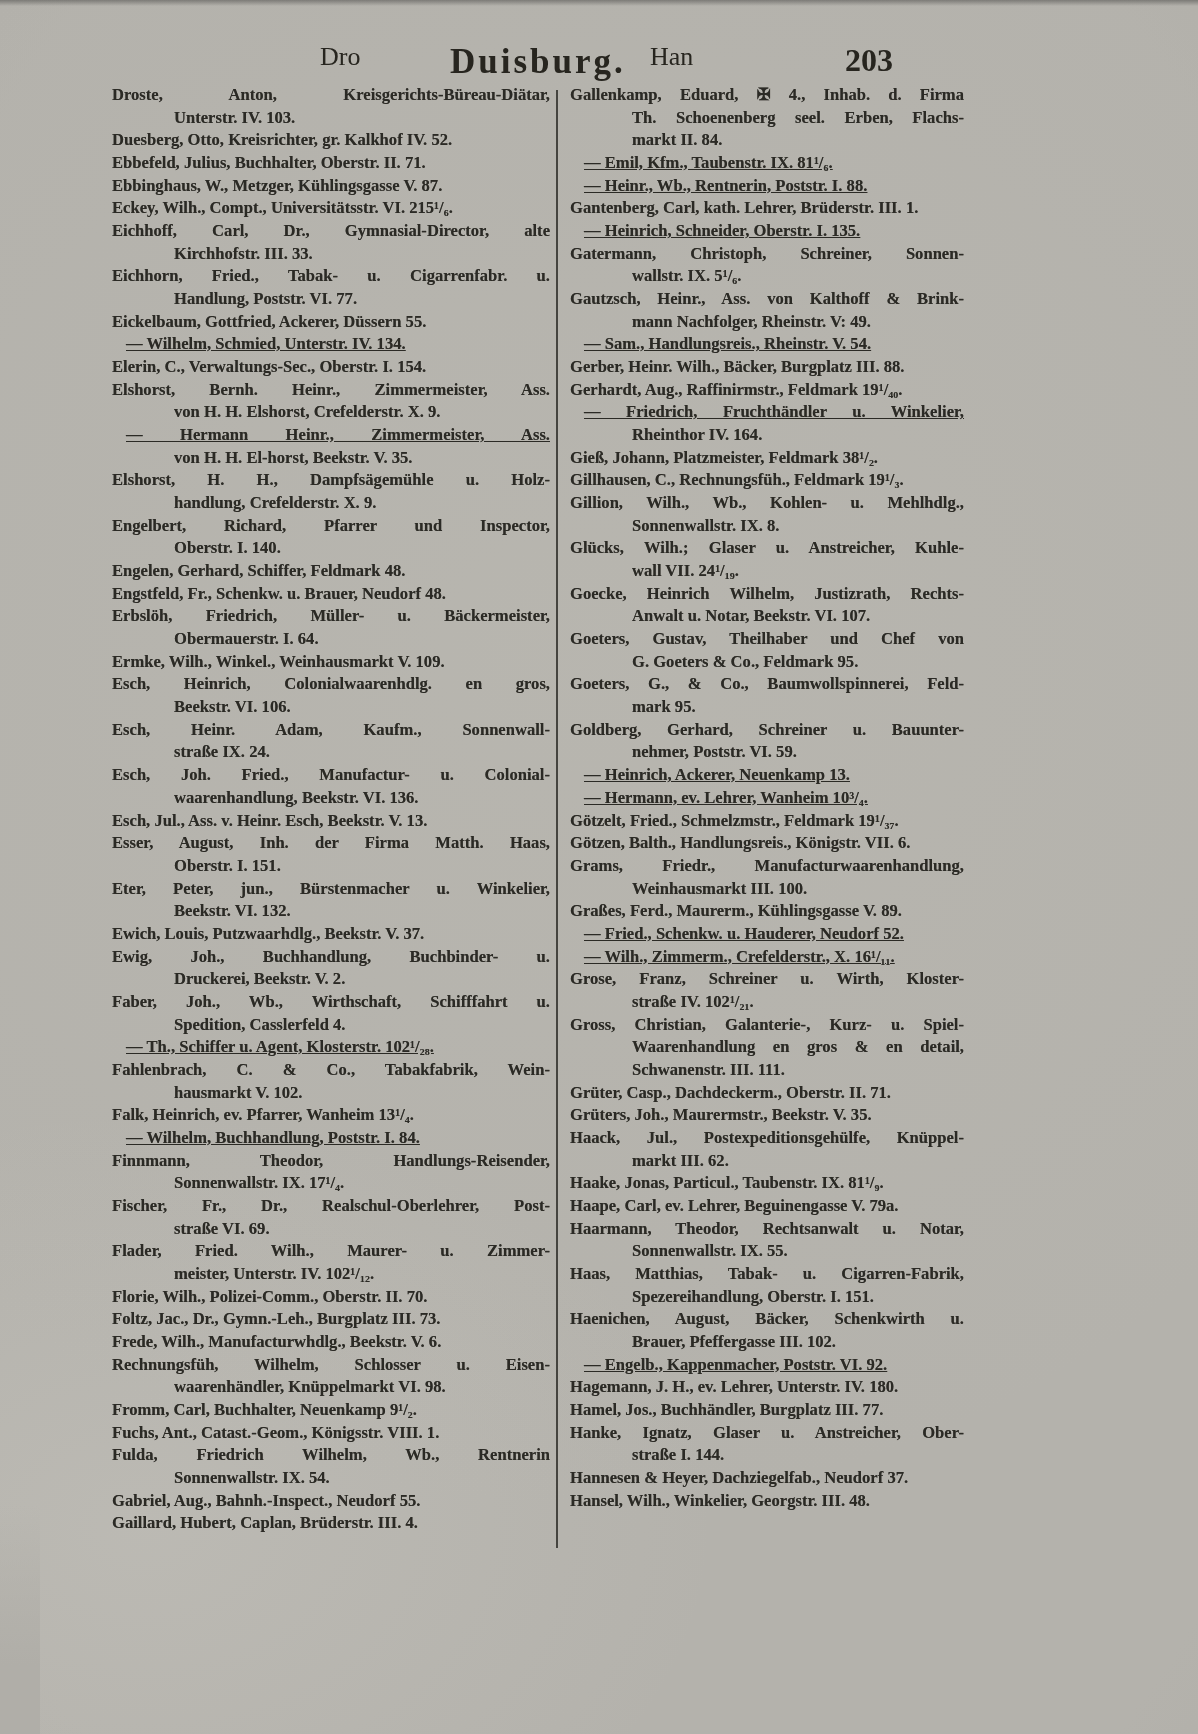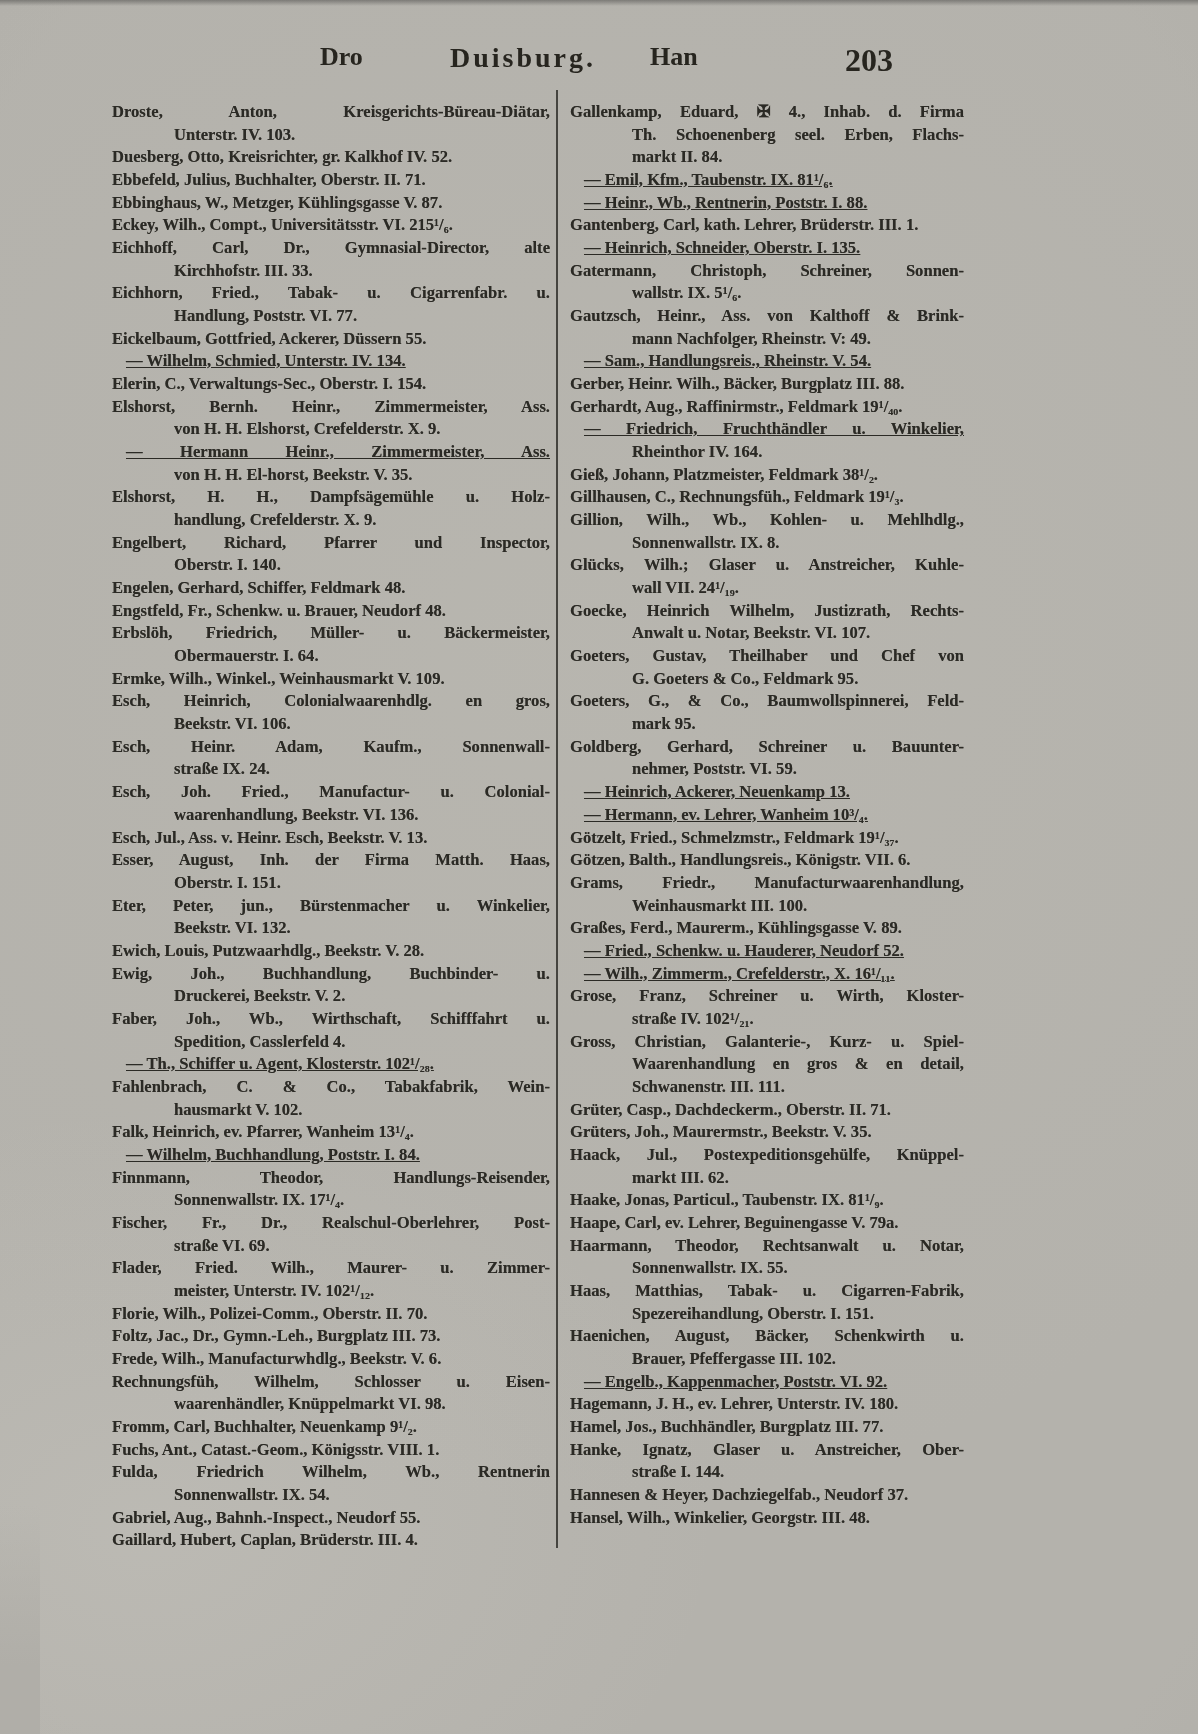--- a/index.html
+++ b/index.html
@@ -15,27 +15,27 @@
   }
   
   .gutter{position:absolute;left:0;top:0;width:26px;height:1734;
     background:linear-gradient(to right,#0b0b0b 0%,#161616 38%,rgba(50,50,48,0.45) 66%,rgba(50,50,48,0) 100%);}
   .gutter-fade{position:absolute;left:0;bottom:0;width:40px;height:230px;
     background:linear-gradient(to bottom,rgba(178,176,170,0) 0%,#b0aea8 70%);}
   .top-shade{position:absolute;left:0;top:0;width:100%;height:6px;
     background:linear-gradient(to bottom,rgba(20,20,20,0.35),rgba(0,0,0,0));}
 
   .header{position:absolute;top:42px;left:0;width:100%;height:36px;color:#27251f;}
-  .hword{position:absolute;font-size:26px;font-weight:700;}
-  .htitle{position:absolute;font-size:28px;font-weight:700;letter-spacing:3px;}
+  .hword{position:absolute;font-size:26px;font-weight:400;}
+  .htitle{position:absolute;font-size:35px;font-weight:700;letter-spacing:3px;}
   .hpage{position:absolute;font-size:32px;font-weight:700;}
 
   .divider{position:absolute;left:556px;top:90px;width:2px;height:1458px;background:#45443f;}
 
-  .col{position:absolute;top:101px;color:#2b2a25;font-size:16.6px;font-weight:700;}
+  .col{position:absolute;top:84px;color:#2b2a25;font-size:16.6px;font-weight:700;}
   .col-left{left:112px;width:438px;}
   .col-right{left:570px;width:394px;}
   .line{white-space:nowrap;height:22.68px;line-height:22.68px;
         text-shadow:0 0 0.5px rgba(43,42,37,0.55);}
   .line.c{padding-left:62px;}
   .line.d{padding-left:14px;text-decoration:underline;}
   .line.just{text-align:justify;text-align-last:justify;}
 </style>
 </head>
 <body>
@@ -85,21 +85,21 @@
     <div class="line c">Beekstr. VI. 106.</div>
     <div class="line f just">Esch, Heinr. Adam, Kaufm., Sonnenwall-</div>
     <div class="line c">straße IX. 24.</div>
     <div class="line f just">Esch, Joh. Fried., Manufactur- u. Colonial-</div>
     <div class="line c">waarenhandlung, Beekstr. VI. 136.</div>
     <div class="line f">Esch, Jul., Ass. v. Heinr. Esch, Beekstr. V. 13.</div>
     <div class="line f just">Esser, August, Inh. der Firma Matth. Haas,</div>
     <div class="line c">Oberstr. I. 151.</div>
     <div class="line f just">Eter, Peter, jun., Bürstenmacher u. Winkelier,</div>
     <div class="line c">Beekstr. VI. 132.</div>
-    <div class="line f">Ewich, Louis, Putzwaarhdlg., Beekstr. V. 28.</div>
+    <div class="line f">Ewich, Louis, Putzwaarhdlg., Beekstr. V. 37.</div>
     <div class="line f just">Ewig, Joh., Buchhandlung, Buchbinder- u.</div>
     <div class="line c">Druckerei, Beekstr. V. 2.</div>
     <div class="line f just">Faber, Joh., Wb., Wirthschaft, Schifffahrt u.</div>
     <div class="line c">Spedition, Casslerfeld 4.</div>
     <div class="line d">— Th., Schiffer u. Agent, Klosterstr. 102¹/₂₈.</div>
     <div class="line f just">Fahlenbrach, C. &amp; Co., Tabakfabrik, Wein-</div>
     <div class="line c">hausmarkt V. 102.</div>
     <div class="line f">Falk, Heinrich, ev. Pfarrer, Wanheim 13¹/₄.</div>
     <div class="line d">— Wilhelm, Buchhandlung, Poststr. I. 84.</div>
     <div class="line f just">Finnmann, Theodor, Handlungs-Reisender,</div>

